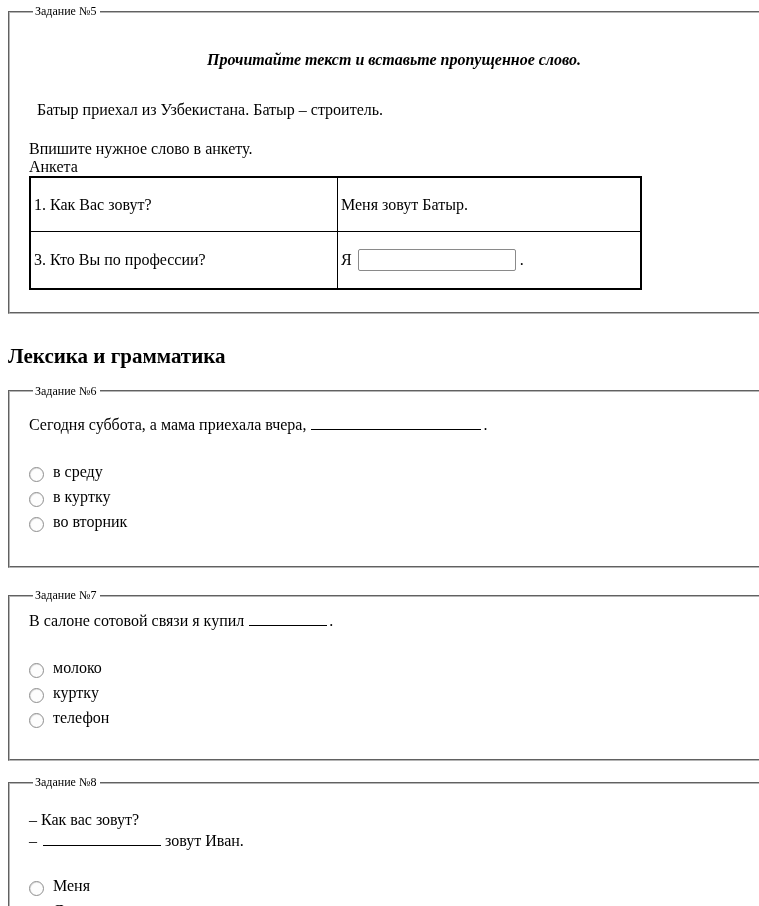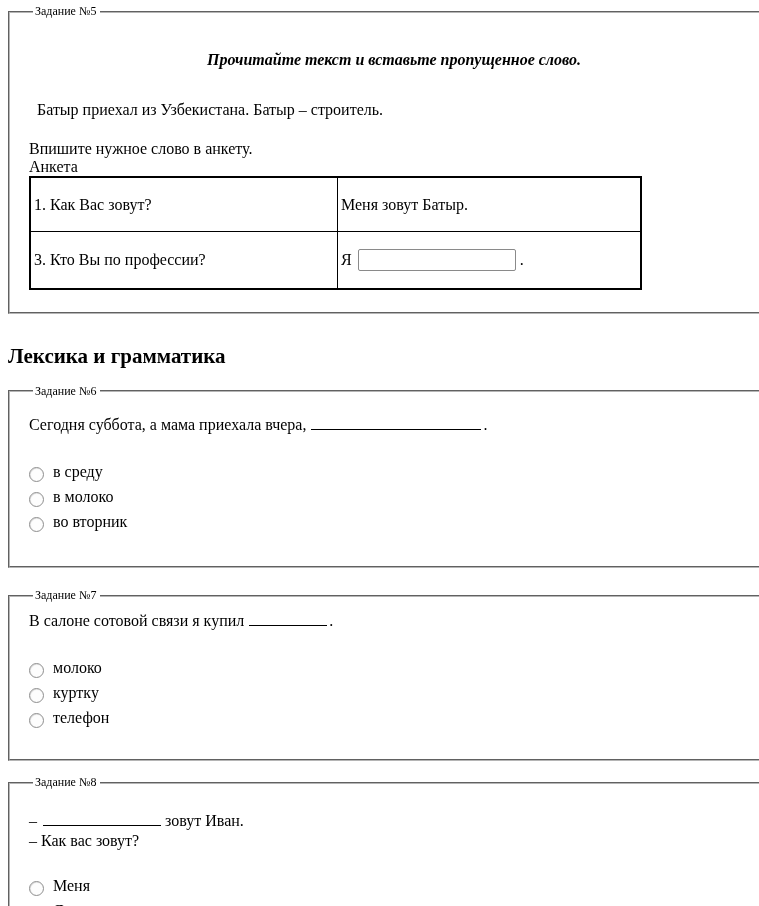--- a/index.html
+++ b/index.html
@@ -134,21 +134,21 @@
 <fieldset class="task" id="task6">
   <legend>Задание №6</legend>
   <p class="sentence"><span>Сегодня суббота, а мама приехала вчера,</span><span class="blank blank-6"></span><span>.</span></p>
   <div class="options">
     <div class="option">
       <span class="radio"></span>
       <span>в среду</span>
     </div>
     <div class="option">
       <span class="radio"></span>
-      <span>в молоко</span>
+      <span>в куртку</span>
     </div>
     <div class="option">
       <span class="radio"></span>
       <span>во вторник</span>
     </div>
   </div>
 </fieldset>
 
 <fieldset class="task" id="task7">
   <legend>Задание №7</legend>
@@ -165,22 +165,22 @@
     <div class="option">
       <span class="radio"></span>
       <span>телефон</span>
     </div>
   </div>
 </fieldset>
 
 <fieldset class="task" id="task8">
   <legend>Задание №8</legend>
   <div class="dialog">
+    <div>– Как вас зовут?</div>
     <div><span>–</span><span class="blank blank-8"></span><span>зовут Иван.</span></div>
-    <div>– Как вас зовут?</div>
   </div>
   <div class="options">
     <div class="option">
       <span class="radio"></span>
       <span>Меня</span>
     </div>
     <div class="option">
       <span class="radio"></span>
       <span>Я</span>
     </div>

